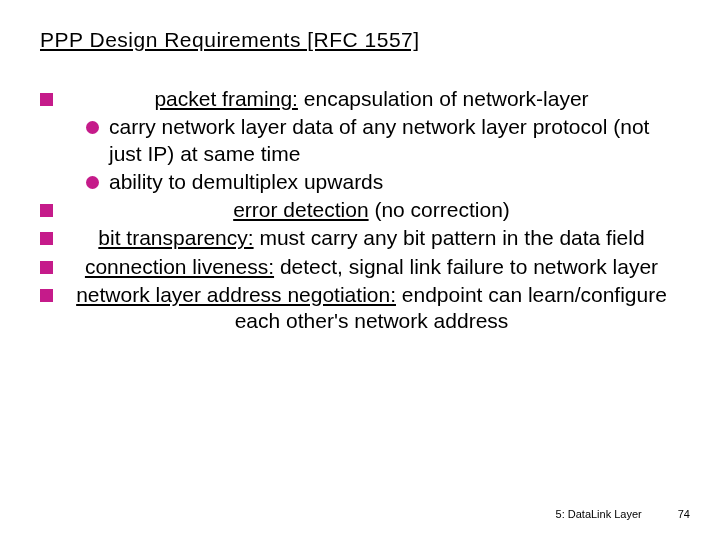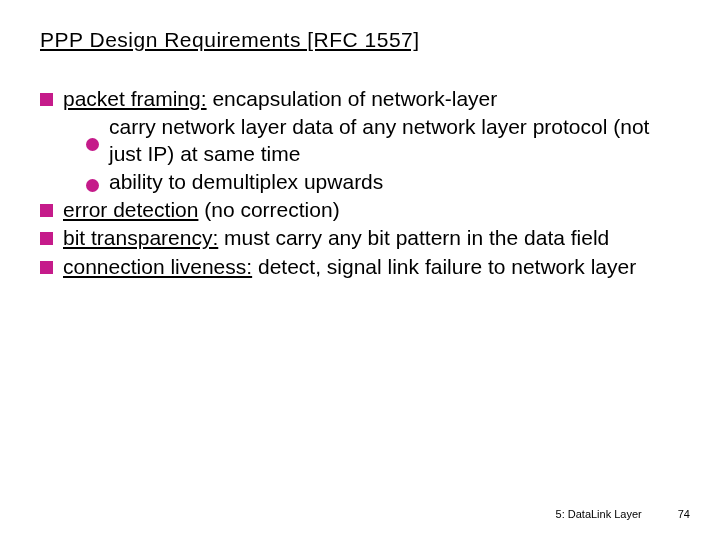--- a/index.html
+++ b/index.html
@@ -20,33 +20,34 @@
     letter-spacing: 0.5px;
   }
   .content {
     font-size: 21px;
     line-height: 1.25;
   }
   .bullet-row {
     display: flex;
     align-items: flex-start;
     margin-bottom: 2px;
+    text-align: center;
   }
   .sq {
     width: 13px;
     height: 13px;
     background: #c51b8a;
     flex-shrink: 0;
     margin-top: 7px;
     margin-right: 10px;
   }
   .bullet-text { flex: 1; }
   .sub-row {
     display: flex;
-    align-items: center;
+    align-items: flex-start;
     margin-left: 46px;
     margin-bottom: 2px;
   }
   .circ {
     width: 13px;
     height: 13px;
     border-radius: 50%;
     background: #c51b8a;
     flex-shrink: 0;
     margin-top: 7px;
@@ -105,19 +106,25 @@
     </div>
   </div>
 
   <div class="bullet-row">
     <div class="sq"></div>
     <div class="bullet-text">
       <span class="ul">connection liveness:</span><span> detect, signal link failure to network layer</span>
     </div>
   </div>
 
+  <div class="bullet-row">
+    <div class="sq"></div>
+    <div class="bullet-text">
+      <span class="ul">network layer address negotiation:</span><span> endpoint can learn/configure each other's network address</span>
+    </div>
+  </div>
 
 </div>
 
 <div class="footer">
   <span>5: DataLink Layer</span>
   <span>74</span>
 </div>
 
 </body></html>

